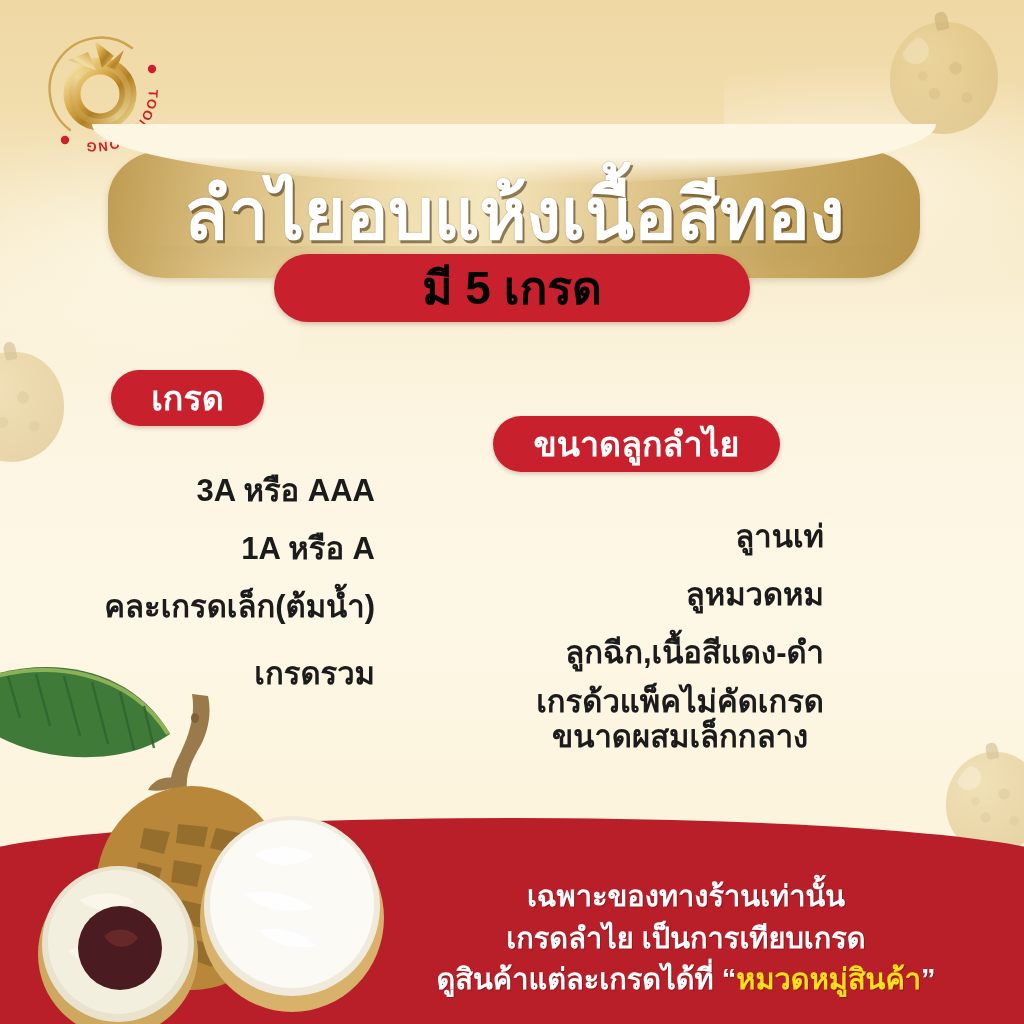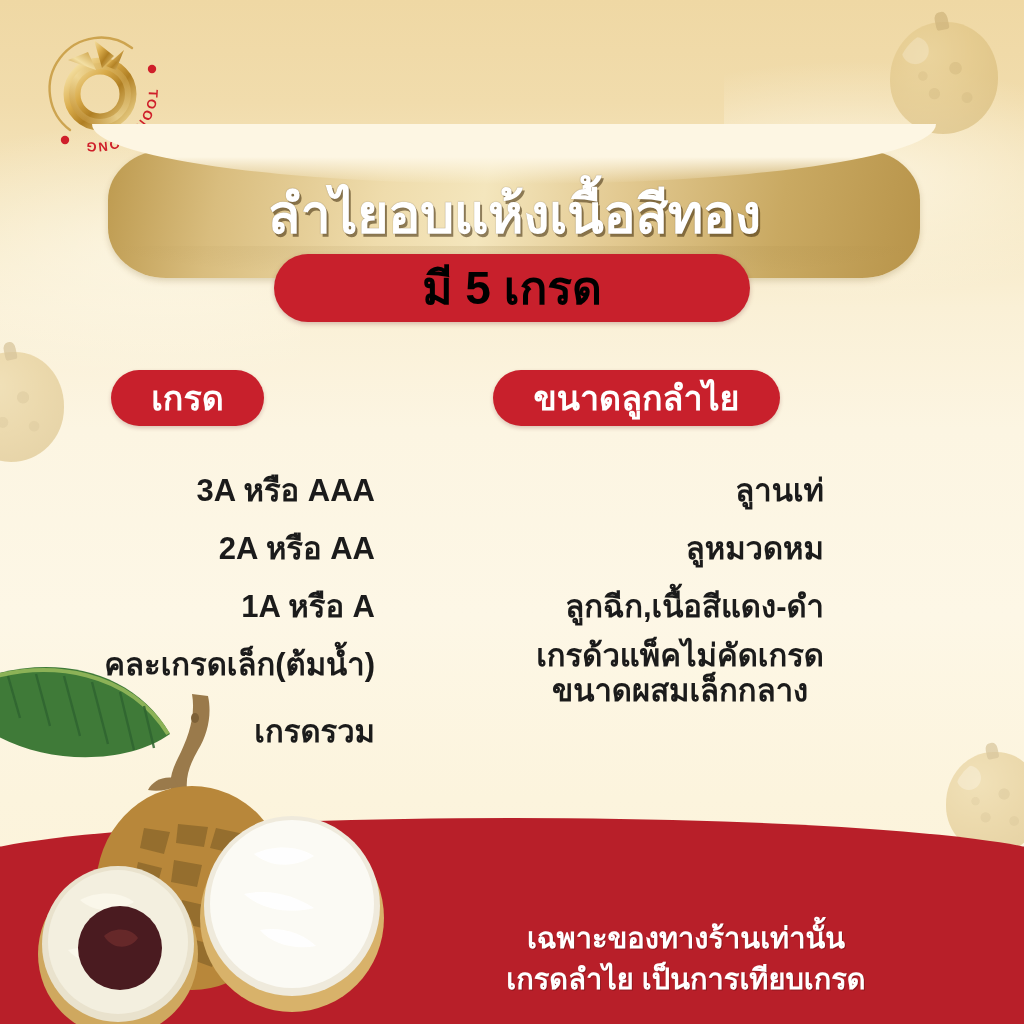--- a/index.html
+++ b/index.html
@@ -132,21 +132,21 @@
 
   .title-main {
     position: absolute;
     left: 108px;
     top: 150px;
     width: 812px;
     height: 128px;
     display: flex;
     align-items: center;
     justify-content: center;
-    font-size: 54px;
+    font-size: 72px;
     font-weight: 700;
     color: #ffffff;
     letter-spacing: -0.5px;
     white-space: nowrap;
     text-shadow:
       2px 3px 0 rgba(60,40,10,.55),
       0 0 1px rgba(60,40,10,.6);
     line-height: 1;
   }
 
@@ -195,21 +195,21 @@
     align-items: center;
     justify-content: center;
     padding: 0 40px;
     font-size: 34px;
     font-weight: 700;
     white-space: nowrap;
     box-shadow: 0 2px 4px rgba(100,20,25,.22);
     line-height: 1;
   }
   .col-left  { padding-right: 52px; }
-  .col-right { padding-left: 22px; }
+  .col-right { padding-left: 22px; margin-top: 46px; }
 
   .rows {
     margin-top: 36px;
     width: 100%;
     display: flex;
     flex-direction: column;
     align-items: flex-end;
   }
   .row-cell {
     height: 58px;
@@ -330,21 +330,20 @@
   <div class="title-main">ลำไยอบแห้งเนื้อสีทอง</div>
 
   <div class="subtitle-pill">มี 5 เกรด</div>
 
   <div class="table">
 
     <div class="col col-left">
       <div class="col-head">เกรด</div>
       <div class="rows">
         <div class="row-cell">3A หรือ AAA</div>
-        <div class="row-cell">2A หรือ AA</div>
         <div class="row-cell">1A หรือ A</div>
         <div class="row-cell">คละเกรดเล็ก(ต้มน้ำ)</div>
         <div class="row-cell two-line">เกรดรวม</div>
       </div>
     </div>
 
     <div class="col col-right">
       <div class="col-head">ขนาดลูกลำไย</div>
       <div class="rows">
         <div class="row-cell">ลูานเท่</div>
@@ -422,15 +421,16 @@
         </g>
         <ellipse cx="128" cy="330" rx="42" ry="42" fill="#4a1b20"></ellipse>
         <path d="M 112 318 c 10 -10 28 -8 34 2 -6 10 -24 14 -34 -2 z" fill="#6b2a2c" opacity=".85"></path>
       </g>
     </svg>
   </div>
 
   <div class="footer-text">
     <span class="line">เฉพาะของทางร้านเท่านั้น</span>
     <span class="line">เกรดลำไย เป็นการเทียบเกรด</span>
+    <span class="line"><span>ดูสินค้าแต่ละเกรดได้ที่ </span><span>“</span><span class="hl">หมวดหมู่สินค้า</span><span>”</span></span>
   </div>
 
 </div>
 
 </body></html>

